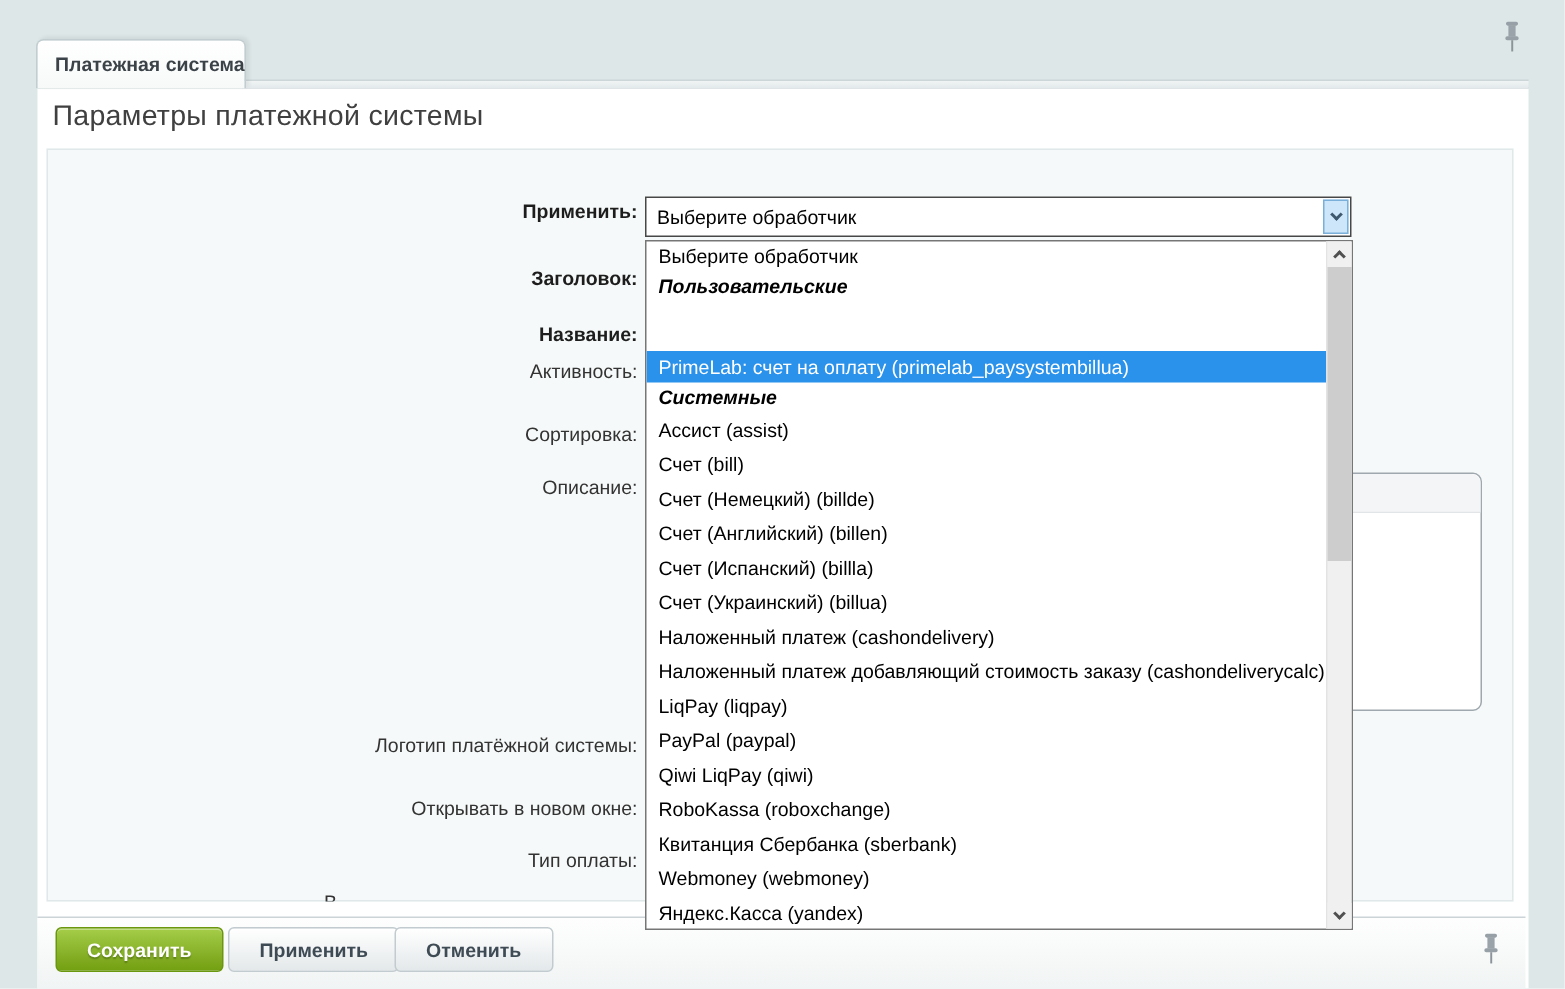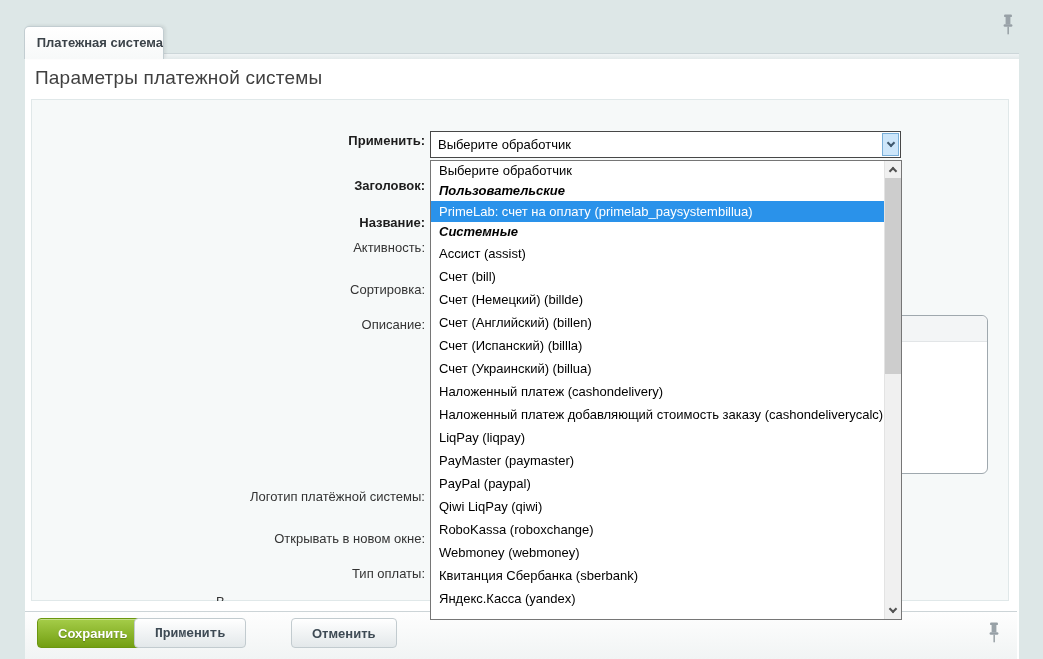--- a/index.html
+++ b/index.html
@@ -77,21 +77,21 @@
     position:absolute; left:430px; top:160px; width:472px; height:460px;
     background:#fff; border:1px solid #767676; z-index:6;
   }
   .dd-list { position:absolute; left:0; top:0; right:17px; bottom:0; overflow:hidden; }
   .dd-opt {
     height:23px; line-height:23px; padding-left:8px;
     font-size:13px; color:#000; white-space:nowrap; cursor:pointer;
   }
   .dd-opt.first { height:20px; line-height:20px; }
   .dd-opt.group { height:20px; line-height:20px; font-weight:bold; font-style:italic; }
-  .dd-opt.sel   { height:21px; line-height:21px; background:#2a92ea; color:#fff; }
+  .dd-opt.sel   { height:21px; line-height:21px; background:#2a92ea; color:#fff;margin-top:33px; }
   .dd-scrollbar {
     position:absolute; top:0; right:0; width:17px; height:100%;
     background:#f0f0f0; border-left:1px solid #e3e3e3;
   }
   .sb-btn {
     position:absolute; left:0; width:16px; height:17px; background:#f0f0f0;
     display:flex; align-items:center; justify-content:center; cursor:pointer;
   }
   .sb-btn.up { top:0; } .sb-btn.down { bottom:0; }
   .sb-thumb {
@@ -123,22 +123,22 @@
     background:linear-gradient(#a5cd49,#739f12);
     border:1px solid #6b970f; color:#fff;
     text-shadow:0 1px 1px rgba(0,0,0,0.25);
     box-shadow:inset 0 1px 0 rgba(255,255,255,0.35);
   }
   .btn-gray {
     background:linear-gradient(#ffffff,#e3e8ea);
     border:1px solid #c2cbcf; color:#3e4a54;
     box-shadow:inset 0 1px 0 #fff;
   }
-  .btn-apply { left:109px;font-family:Liberation Mono, monospace; }
-  .btn-cancel { left:238px;margin-left:28px; }
+  .btn-apply { left:127px; }
+  .btn-cancel { left:238px; }
   
   .pin { position:absolute; z-index:5; cursor:pointer; }
   .pin-top { left:1001px; top:14px; }
   .pin-bottom { left:987px; top:622px; }
 </style>
 </head>
 <body>
 
 <div class="tab">Платежная система</div>
 <div class="tab-strip"></div>
@@ -194,26 +194,25 @@
     <div class="dd-opt group">Системные</div>
     <div class="dd-opt">Ассист (assist)</div>
     <div class="dd-opt">Счет (bill)</div>
     <div class="dd-opt">Счет (Немецкий) (billde)</div>
     <div class="dd-opt">Счет (Английский) (billen)</div>
     <div class="dd-opt">Счет (Испанский) (billla)</div>
     <div class="dd-opt">Счет (Украинский) (billua)</div>
     <div class="dd-opt">Наложенный платеж (cashondelivery)</div>
     <div class="dd-opt">Наложенный платеж добавляющий стоимость заказу (cashondeliverycalc)</div>
     <div class="dd-opt">LiqPay (liqpay)</div>
-    <div class="dd-opt">PayMaster (paymaster)</div>
     <div class="dd-opt">PayPal (paypal)</div>
     <div class="dd-opt">Qiwi LiqPay (qiwi)</div>
     <div class="dd-opt">RoboKassa (roboxchange)</div>
+    <div class="dd-opt">Квитанция Сбербанка (sberbank)</div>
     <div class="dd-opt">Webmoney (webmoney)</div>
-    <div class="dd-opt">Квитанция Сбербанка (sberbank)</div>
     <div class="dd-opt">Яндекс.Касса (yandex)</div>
   </div>
   <div class="dd-scrollbar">
     <div class="sb-btn up">
       <span class="chev up gray"></span>
     </div>
     <div class="sb-thumb"></div>
     <div class="sb-btn down">
       <span class="chev down gray"></span>
     </div>

